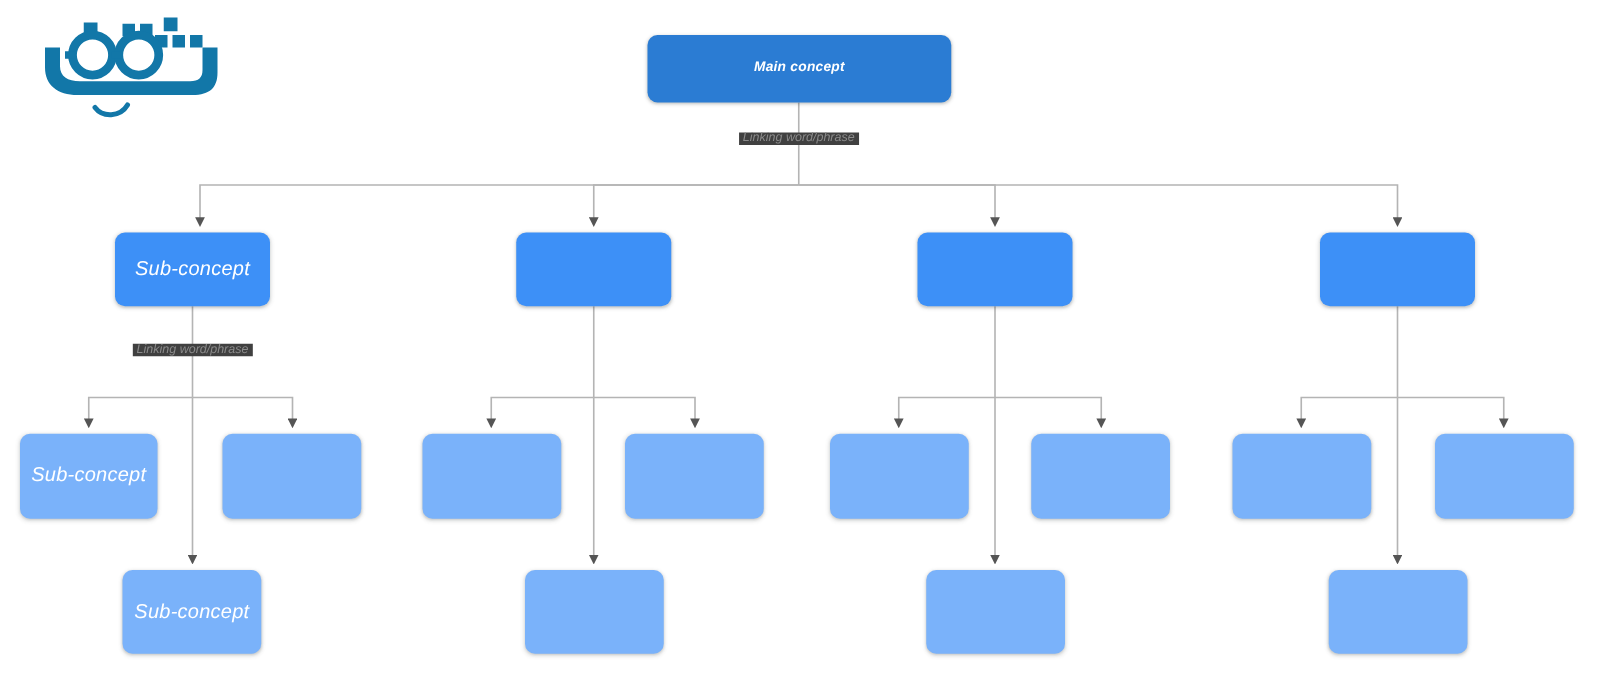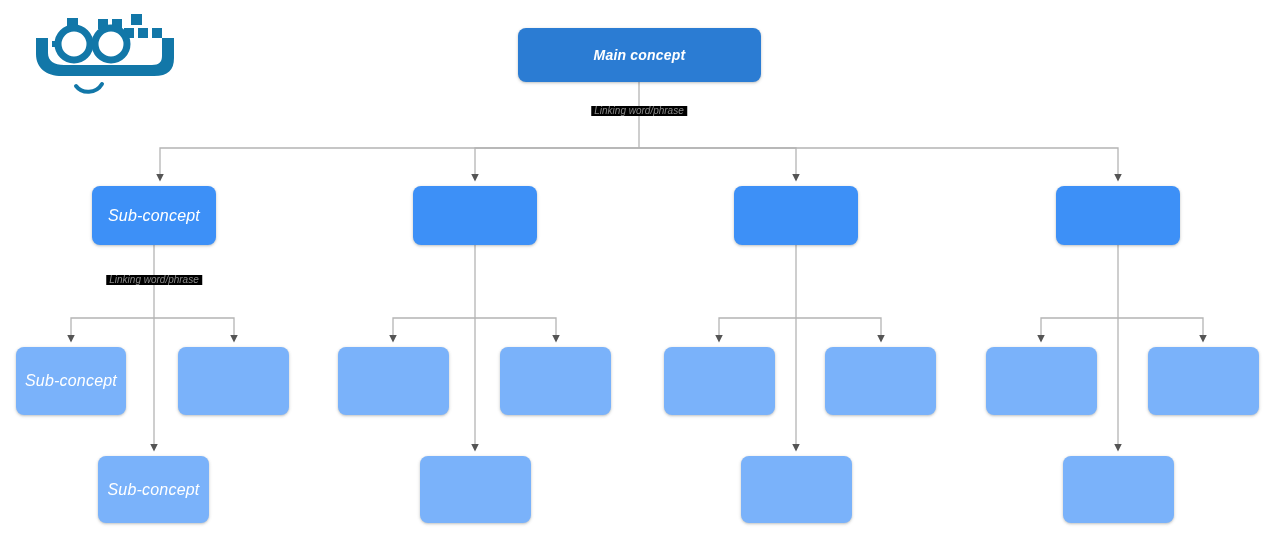--- a/index.html
+++ b/index.html
@@ -34,29 +34,29 @@
     font-size: 16px;
     font-style: italic;
     letter-spacing: 0.2px;
     color: #ffffff;
     text-align: center;
     line-height: 1.2;
     white-space: nowrap;
   }
   .node.root .node-label {
     font-weight: bold;
-    font-size: 14px;
+    font-size: 11px;
   }
   .link-label {
     position: absolute;
     font-size: 10px;
     font-style: italic;
     color: #8a8a8a;
     white-space: nowrap;
-    background: #000000;
+    background: #404040;
     padding: 0 3px;
     text-align: center;
     line-height: 1;
   }
   
   #logo {
     position: absolute;
     left: 14px; top: 8px;
     width: 176px; height: 92px;
   }

